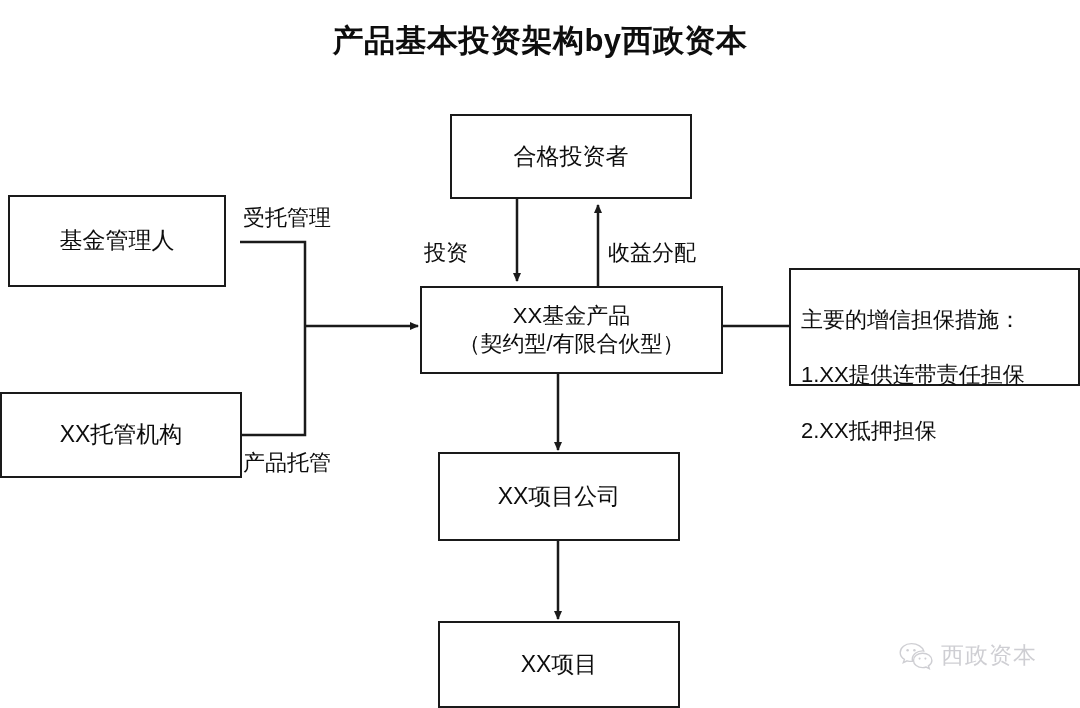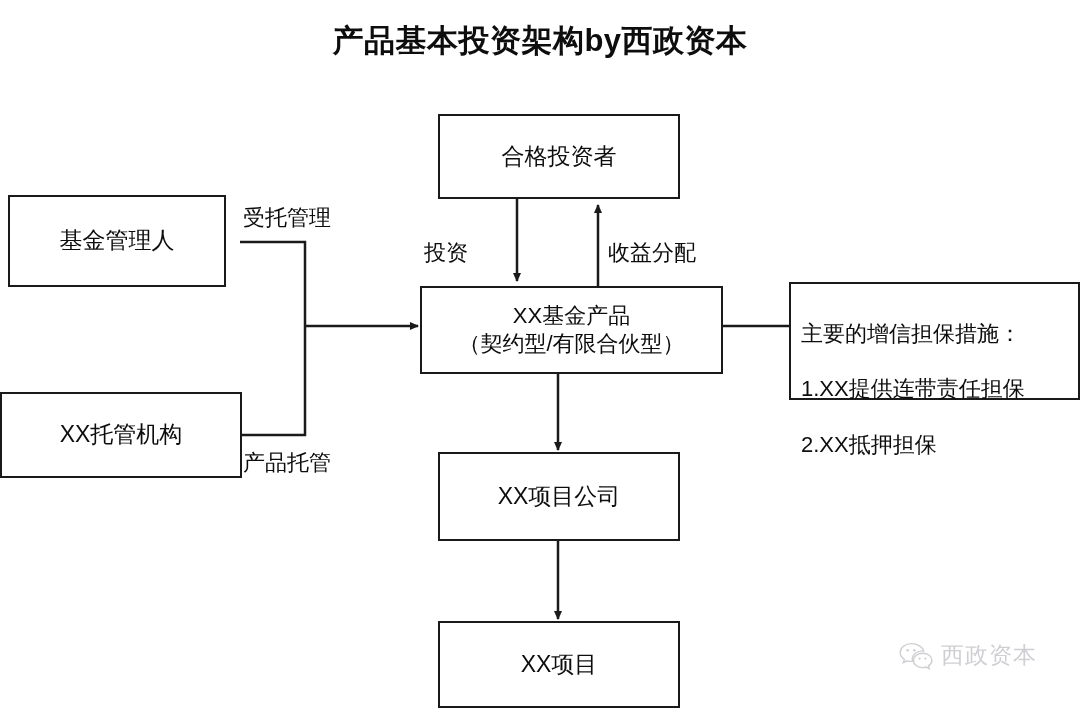--- a/index.html
+++ b/index.html
@@ -130,30 +130,30 @@
   </svg>
 
   <div class="node" style="left:8px; top:195px; width:218px; height:92px;">
     <span>基金管理人</span>
   </div>
 
   <div class="node" style="left:0px; top:392px; width:242px; height:86px;">
     <span>XX托管机构</span>
   </div>
 
-  <div class="node" style="left:438px; top:114px; width:242px; height:85px;">
+  <div class="node" style="left:450px; top:114px; width:242px; height:85px;">
     <span>合格投资者</span>
   </div>
 
   <div class="node two-line" style="left:420px; top:286px; width:303px; height:88px;">
     <span>XX基金产品
 （契约型/有限合伙型）</span>
   </div>
 
-  <div class="node left-align" style="left:789px; top:282px; width:291px; height:118px;">
+  <div class="node left-align" style="left:789px; top:268px; width:291px; height:118px;">
     <div>
       <div>主要的增信担保措施：</div>
       <div>1.XX提供连带责任担保</div>
       <div>2.XX抵押担保</div>
     </div>
   </div>
 
   <div class="node" style="left:438px; top:452px; width:242px; height:89px;">
     <span>XX项目公司</span>
   </div>

